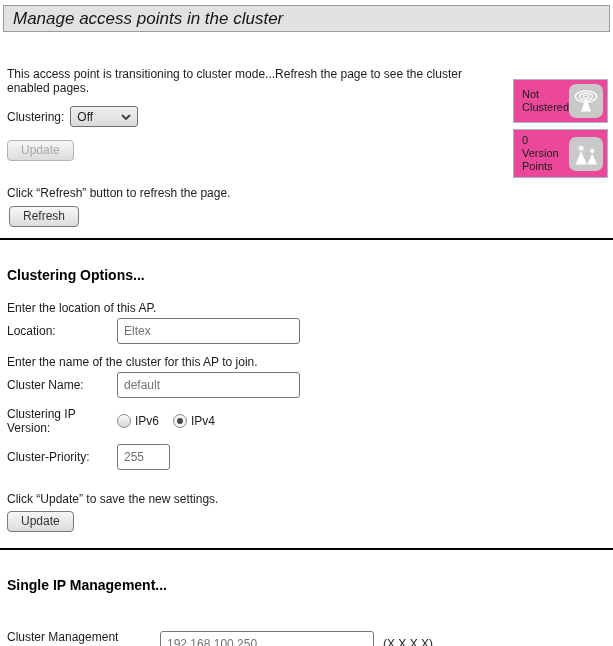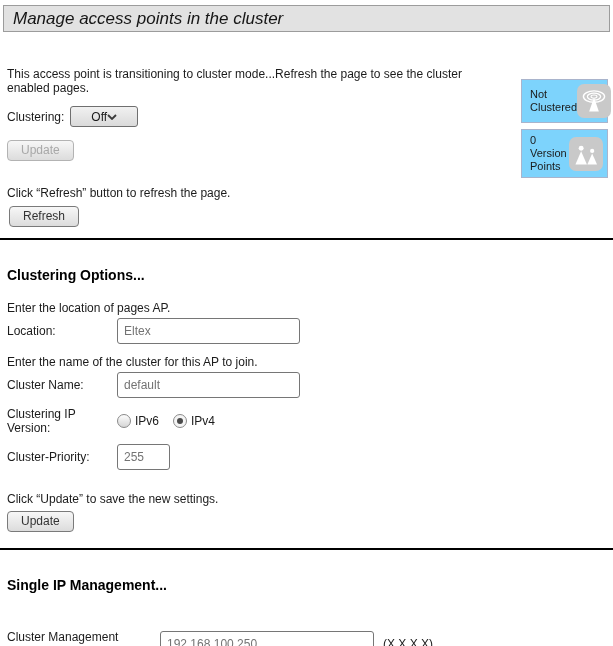--- a/index.html
+++ b/index.html
@@ -20,46 +20,45 @@
     padding: 3px 9px 0 9px;
     font-size: 17px;
     font-style: italic;
     color: #161616;
   }
   .content { position: relative; padding-left: 7px; padding-right: 7px; }
 
   
   .status-panel { position: absolute; top: 12px; right: 5px; width: 95px; }
   .status-box {
-    background: #7dd3fc;
+    background: #ec4899;
     border: 1px solid #a9b4cc;
     display: flex; align-items: center;
     margin-bottom: 6px;
     padding: 4px 4px 4px 8px;
-    margin-left: 8px;
   }
   .status-box .txt { flex: 1 1 auto; font-size: 11px; line-height: 13px; color: #1b1b1b; }
   .status-box .txt span { display: block; }
   .status-icon {
     width: 34px; height: 34px; flex: 0 0 auto;
     background: #c9c9c9; border-radius: 7px;
     display: flex; align-items: center; justify-content: center;
   }
 
   .notice { margin: 35px 0 0 0; width: 498px; }
 
   .row { display: flex; align-items: center; }
   .clustering-row { margin-top: 11px; }
   .clustering-row .lbl { margin-right: 6px; }
   .select-box {
     width: 68px; height: 21px;
     border: 1px solid #6f6f6f; border-radius: 3px;
     background: linear-gradient(#f1f1f1, #dadada);
     display: flex; align-items: center; justify-content: space-between;
-    padding: 0 20px;
+    padding: 0 6px;
     cursor: default;
   }
   .btn {
     font-family: "Liberation Sans", "DejaVu Sans", sans-serif;
     font-size: 12px; color: #333;
     background: linear-gradient(#f7f7f7, #dcdcdc);
     border: 1px solid #7a7a7a; border-radius: 4px;
     padding: 2px 13px 3px 13px;
   }
   .btn.disabled { color: #a8a8a8; border-color: #b3b3b3; }
@@ -167,21 +166,21 @@
   <div>
     <button class="btn refresh-btn">Refresh</button>
   </div>
 </div>
 
 <hr class="divider">
 
 <div class="content">
   <h2 class="section-heading">Clustering Options...</h2>
 
-  <p class="help-text">Enter the location of pages AP.</p>
+  <p class="help-text">Enter the location of this AP.</p>
   <div class="row form-row">
     <span class="form-label">Location:</span>
     <input type="text" class="text-input wide-input" value="Eltex" style="">
   </div>
 
   <p class="help-text" style="margin-top:11px;">Enter the name of the cluster for this AP to join.</p>
   <div class="row form-row">
     <span class="form-label">Cluster Name:</span>
     <input type="text" class="text-input wide-input" value="default" style="">
   </div>

